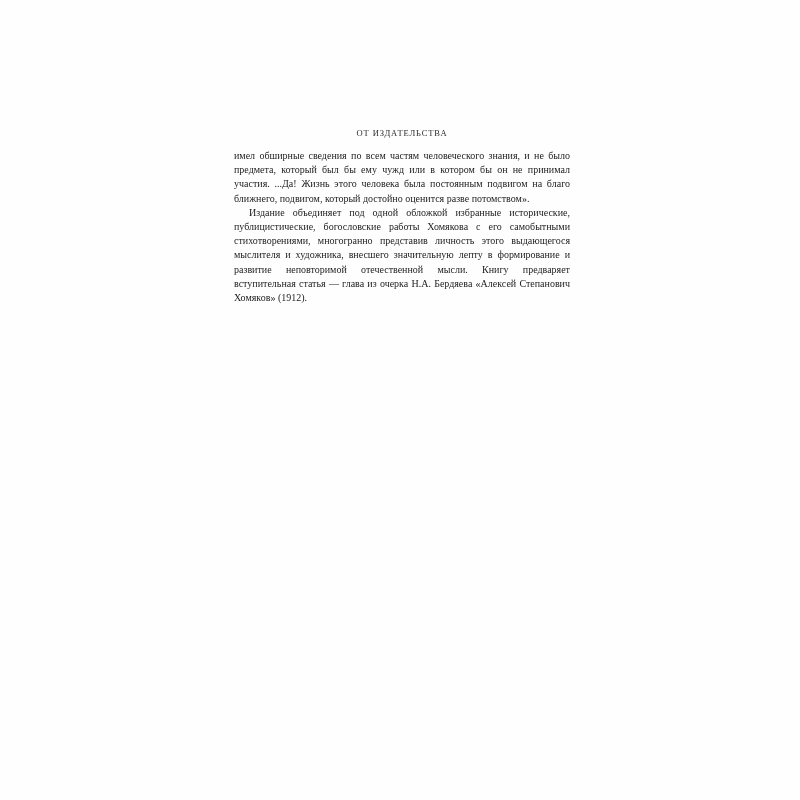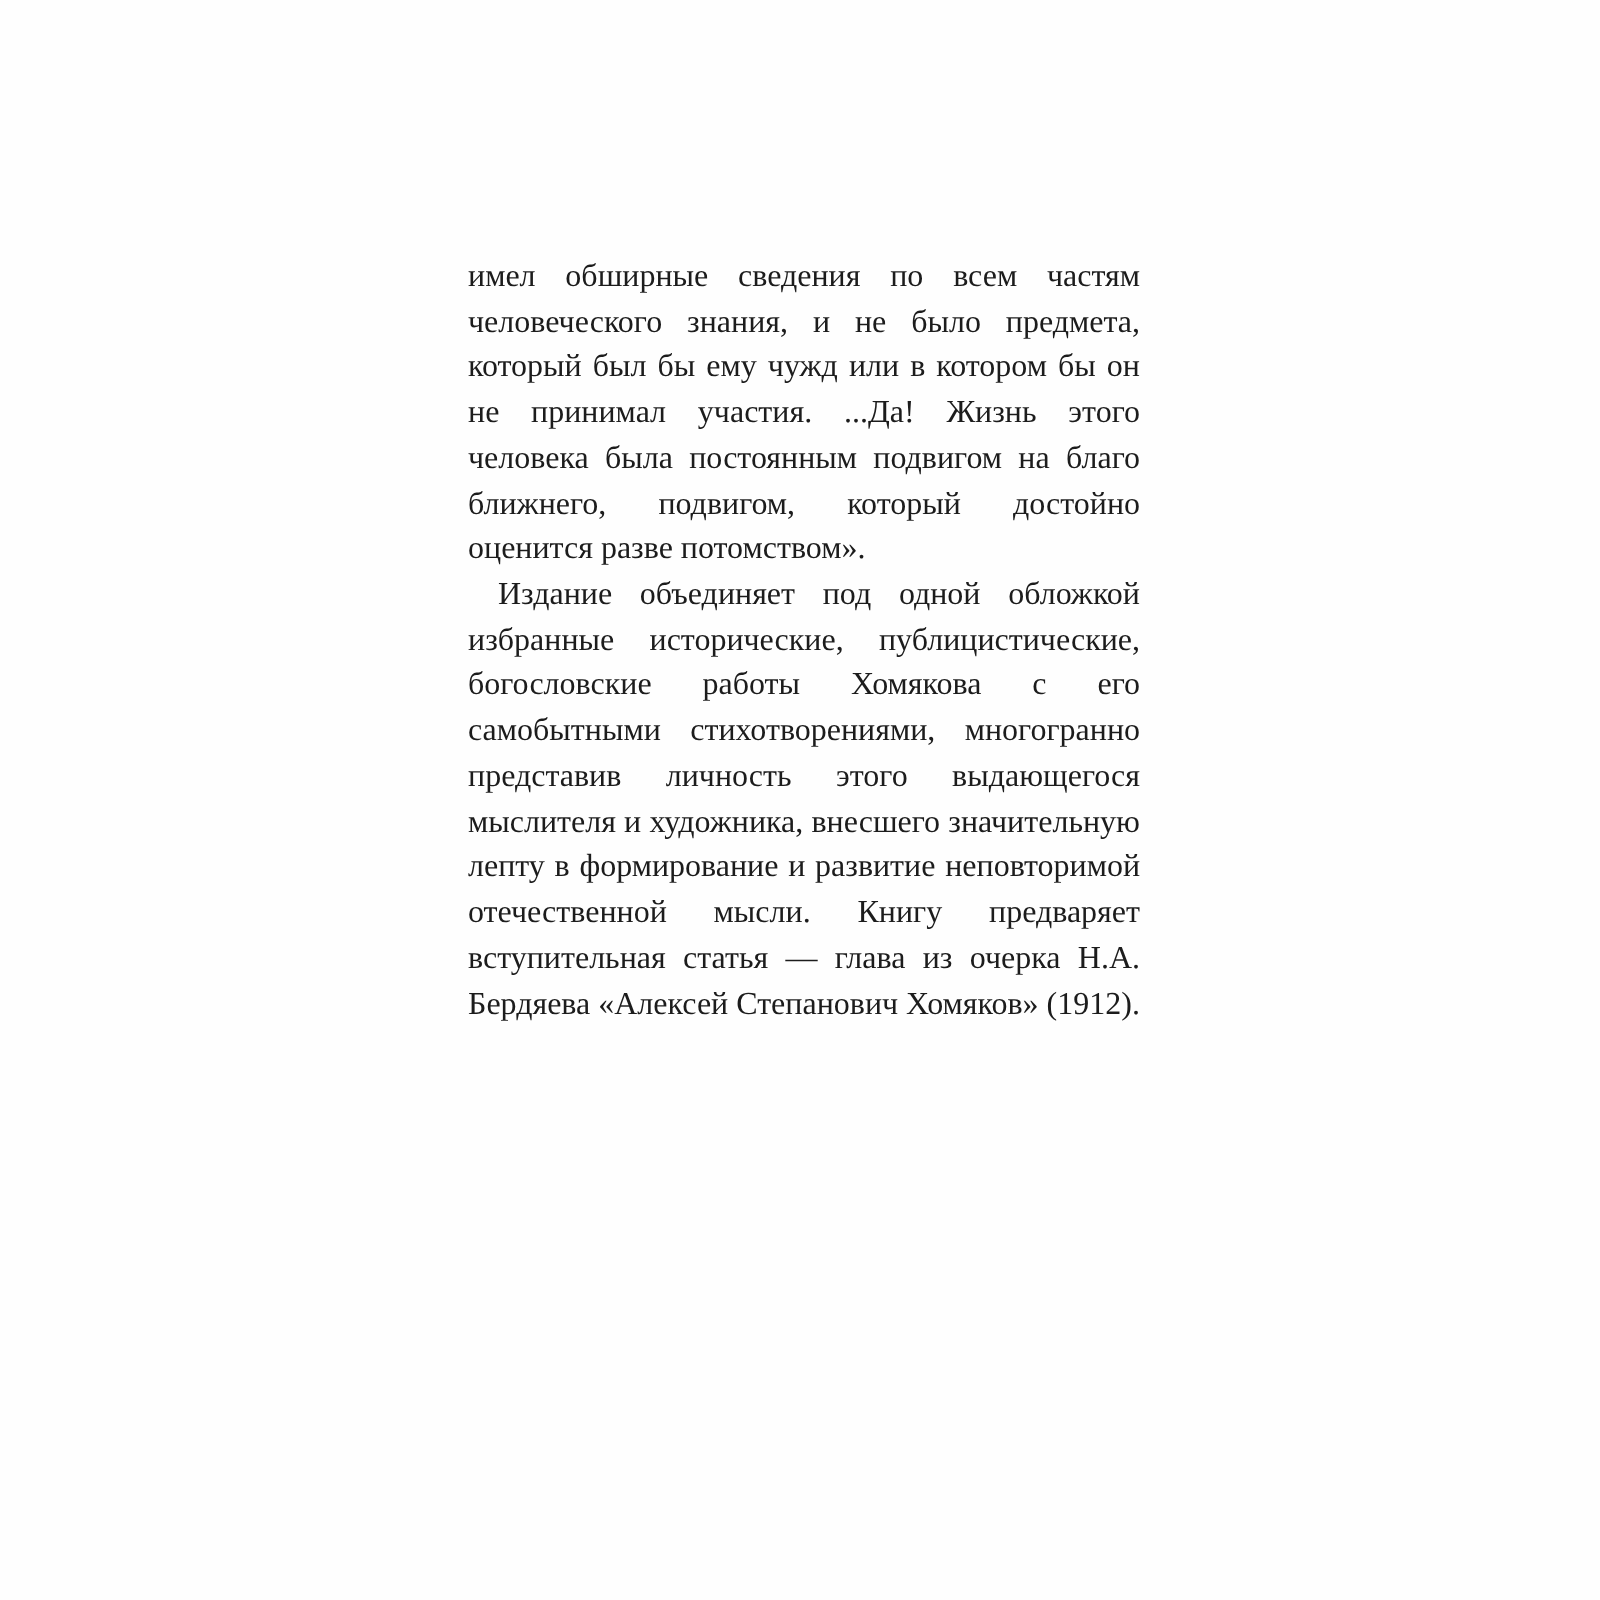--- a/index.html
+++ b/index.html
@@ -29,37 +29,38 @@
   .running-head {
     text-align: center;
     font-size: 8.5px;
     letter-spacing: 0.9px;
     color: #2b2b2b;
     font-family: "Liberation Serif", serif;
     margin-bottom: 11px;
     text-transform: uppercase;
   }
   .body-text {
-    font-size: 16px;
+    font-size: 10px;
     line-height: 1.42;
     text-align: justify;
     color: #1c1c1c;
     font-family: "Liberation Serif", serif;
     hyphens: manual;
   }
   .body-text p {
     margin: 0;
   }
   .body-text p.indent {
     text-indent: 15px;
   }
 </style>
 </head>
 <body>
 
 <div class="page">
   <div class="page-inner">
+    <div class="running-head">ОТ ИЗДАТЕЛЬСТВА</div>
     <div class="body-text">
       <p>имел обширные сведения по всем частям человеческого знания, и не было предмета, который был бы ему чужд или в котором бы он не принимал участия. ...Да! Жизнь этого человека была постоянным подвигом на благо ближнего, подвигом, который достойно оценится разве потомством».</p>
       <p class="indent">Издание объединяет под одной обложкой избранные исторические, публицистические, богословские работы Хомякова с его самобытными стихотворениями, многогранно представив личность этого выдающегося мыслителя и художника, внесшего значительную лепту в формирование и развитие неповторимой отечественной мысли. Книгу предваряет вступительная статья — глава из очерка Н.А. Бердяева «Алексей Степанович Хомяков» (1912).</p>
     </div>
   </div>
 </div>
 
 </body></html>

